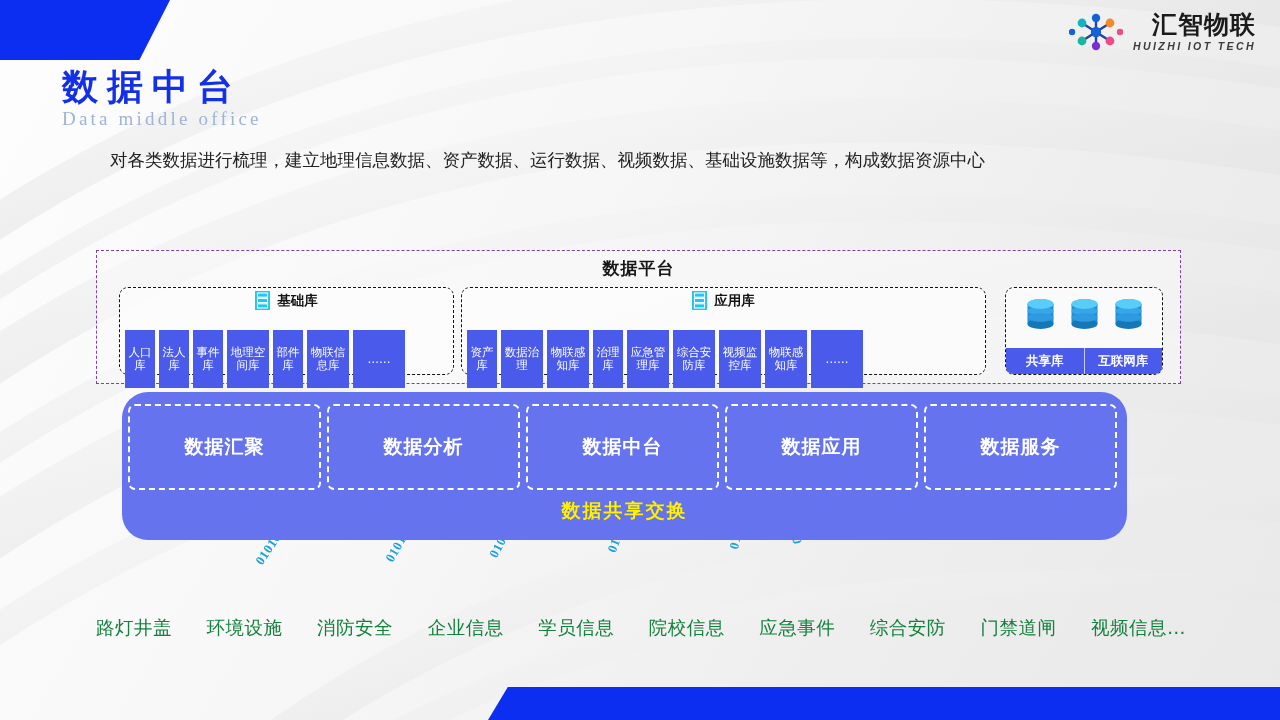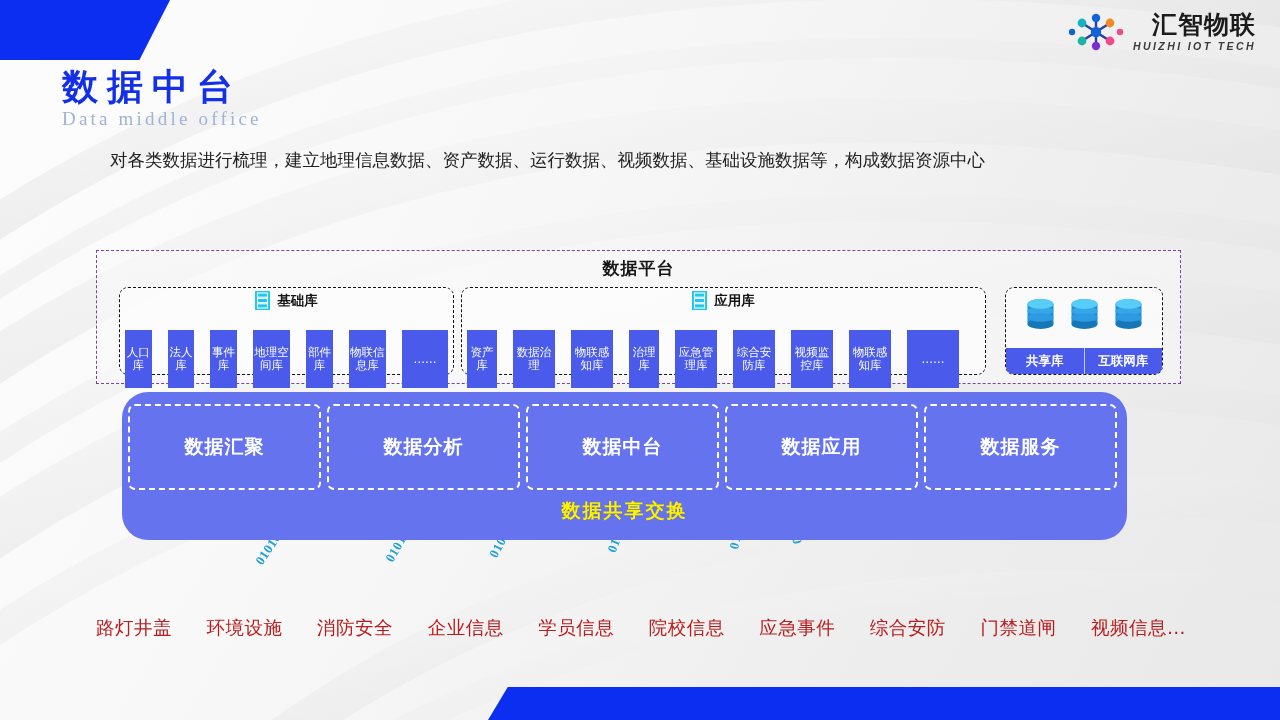--- a/index.html
+++ b/index.html
@@ -80,21 +80,21 @@
   #lib-app   { left: 364px; width: 525px; }
 
   .lib-head {
     display: flex; align-items: center; justify-content: center; gap: 7px;
     height: 21px; margin-top: 2px;
   }
   .lib-head-label { font-size: 13.5px; font-weight: bold; color: #161616;
     font-family: "DejaVu Sans","Liberation Sans",sans-serif; }
   .server-icon { width: 15px; height: 19px; display: block; }
 
-  .lib-cells { display: flex; gap: 16px; padding: 17px 5px; margin-top: 2px; }
+  .lib-cells { display: flex; gap: 4px; padding: 17px 5px; margin-top: 2px; }
   .cell {
     background: #4a5bec; color: #fff;
     display: flex; align-items: center; justify-content: center; text-align: center;
     font-size: 11.5px; line-height: 1.12; height: 58px;
     font-family: "DejaVu Sans","Liberation Sans",sans-serif;
     padding: 2px 1px;
   }
   .cell.w1 { width: 30px; }
   .cell.w2 { width: 42px; }
   .cell.w3 { width: 52px; }
@@ -143,21 +143,21 @@
     font-family: "Liberation Serif", serif;
     transform-origin: left top;
   }
 
   
   #tags {
     position: absolute; left: 96px; top: 615px; width: 1090px;
     display: flex; justify-content: space-between; z-index: 5;
   }
   .tag {
-    font-size: 18.5px; color: #b91c1c; letter-spacing: .5px;
+    font-size: 18.5px; color: #15803d; letter-spacing: .5px;
     font-family: "DejaVu Sans","Liberation Sans",sans-serif;
   }
 </style>
 </head>
 <body>
 
 <div id="bg-layer">
   <div class="bg-base"></div>
   <svg width="1280" height="720" style="position:absolute;inset:0">
     <defs>

